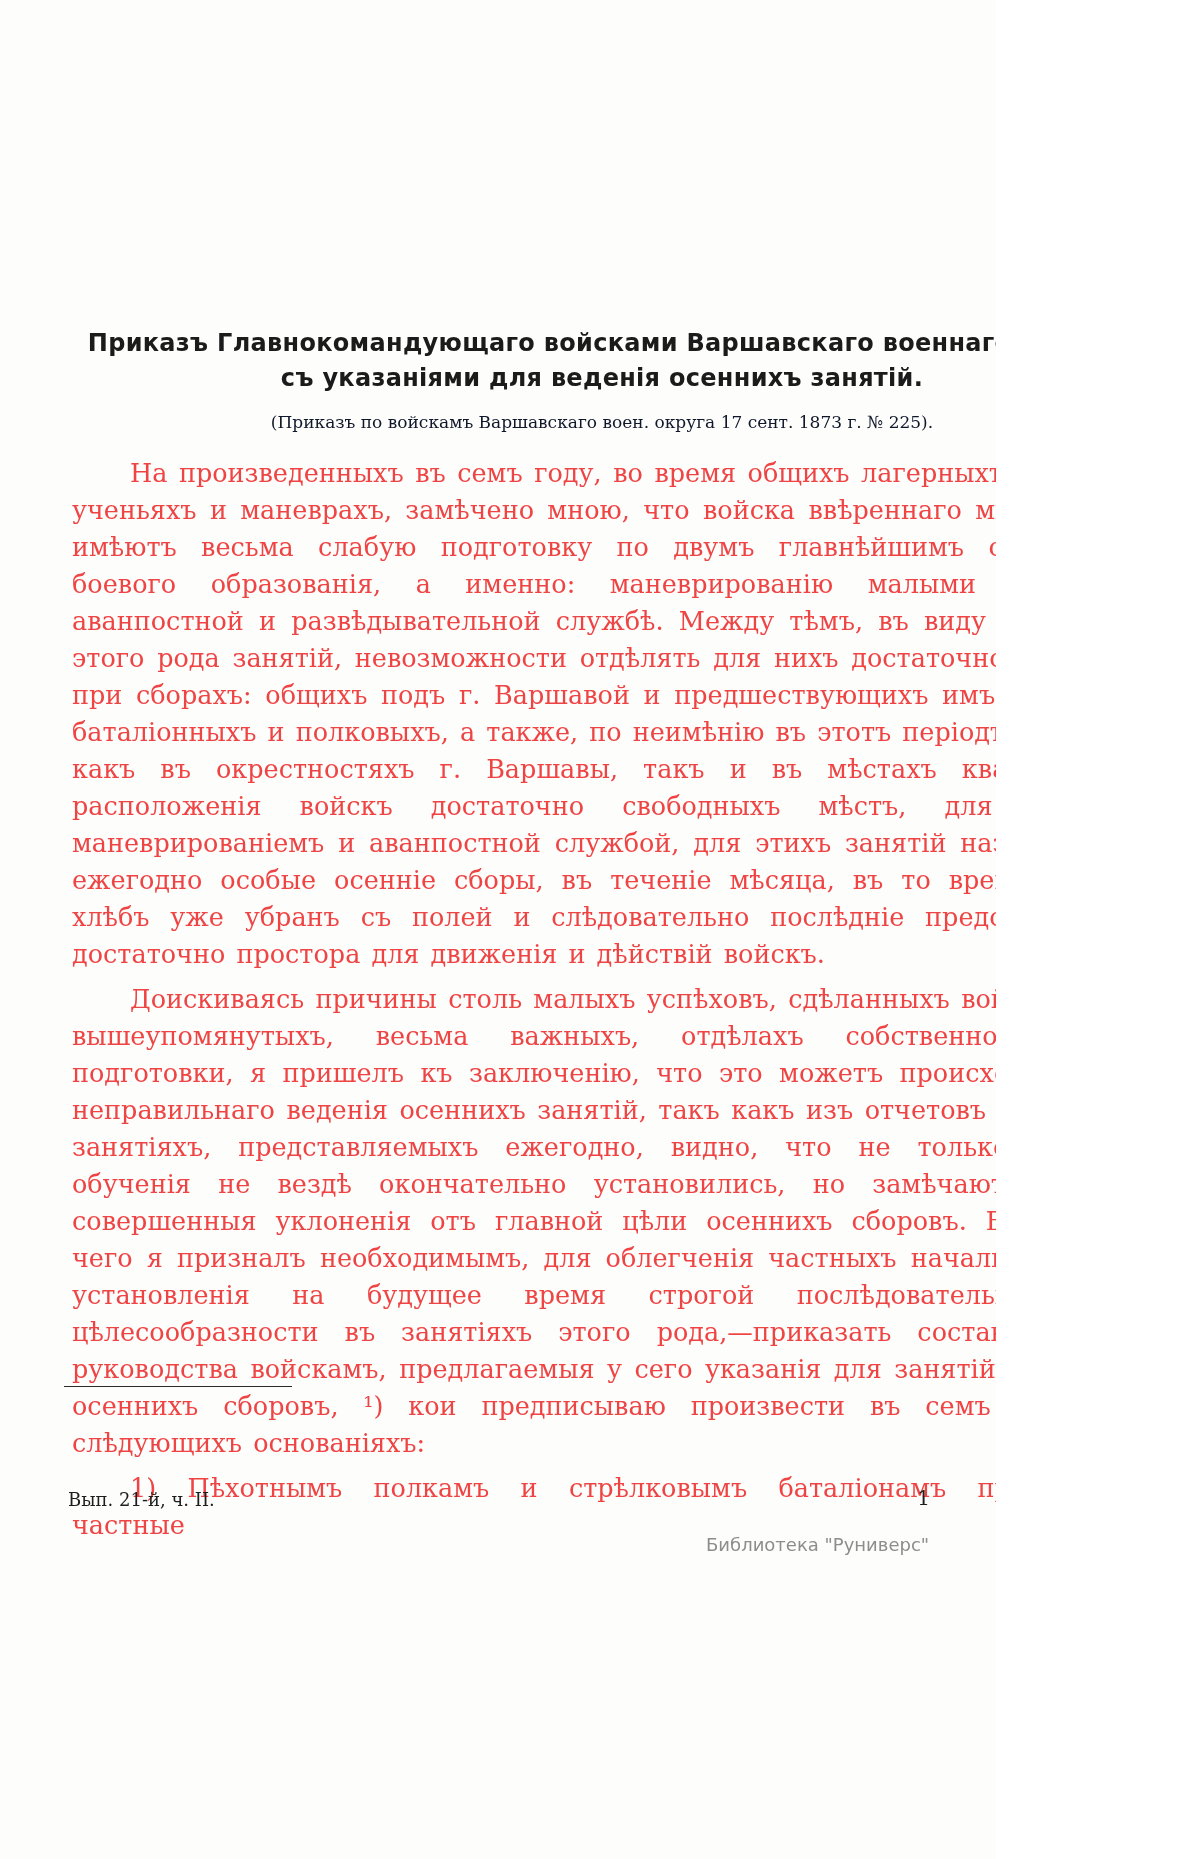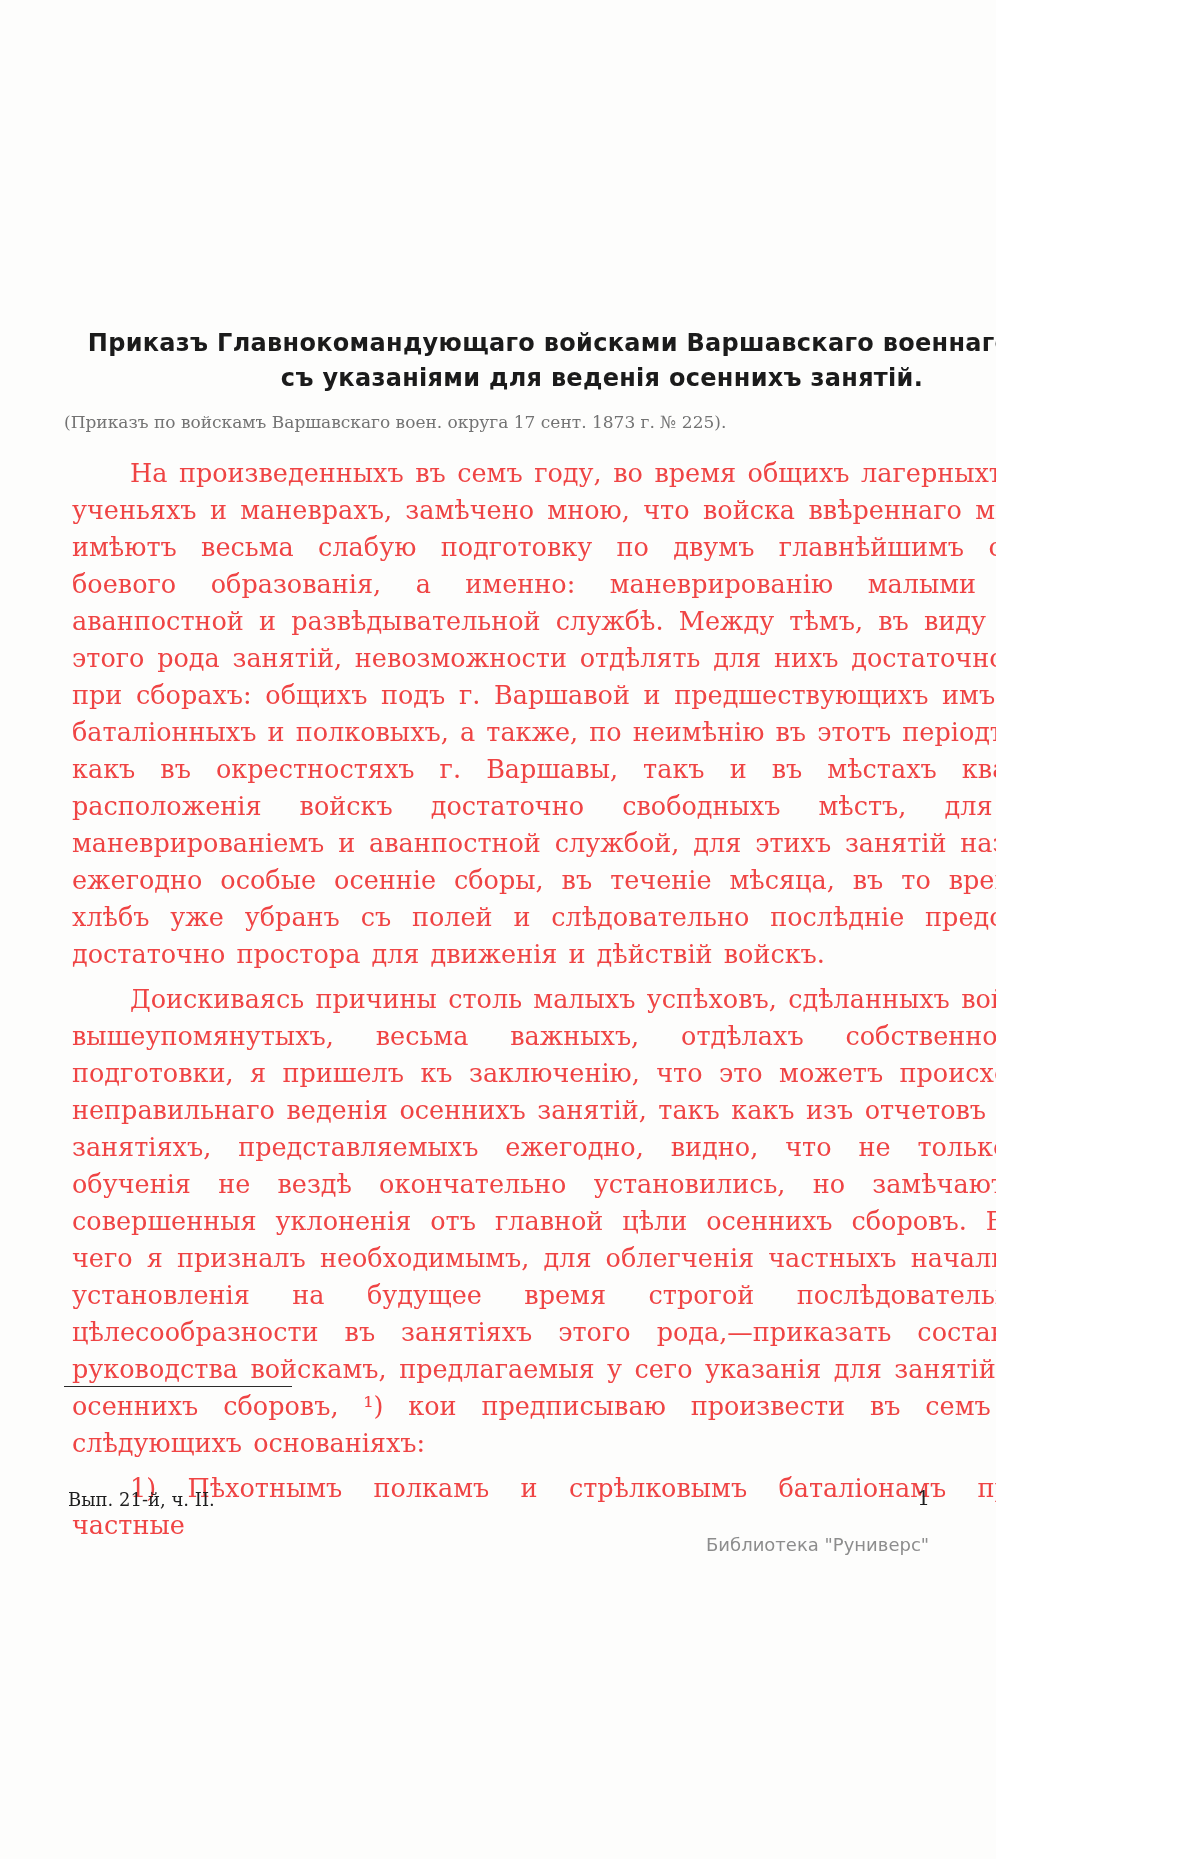--- a/index.html
+++ b/index.html
@@ -29,23 +29,23 @@
     line-height: 35px;
     text-align: center;
     letter-spacing: 0.3px;
     margin: 0 auto;
     padding: 0 6px;
   }
   .doc-subtitle {
     font-family: "DejaVu Serif", serif;
     font-size: 17px;
     line-height: 22px;
-    text-align: left;
+    text-align: center;
     margin-top: 15px;
-    color: #737373;
+    color: #0f172a;
   }
   .body-text {
     margin-top: 22px;
   }
   .body-text p {
     margin: 8px;
     font-size: 25.5px;
     line-height: 37px;
     text-align: justify;
     text-indent: 58px;

